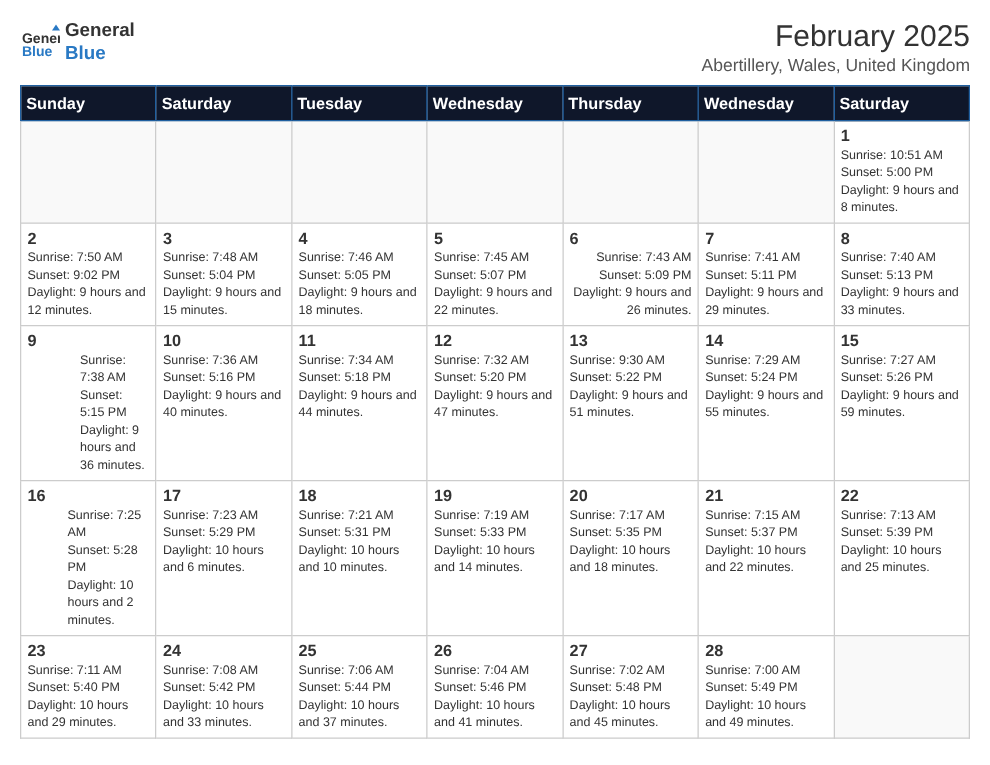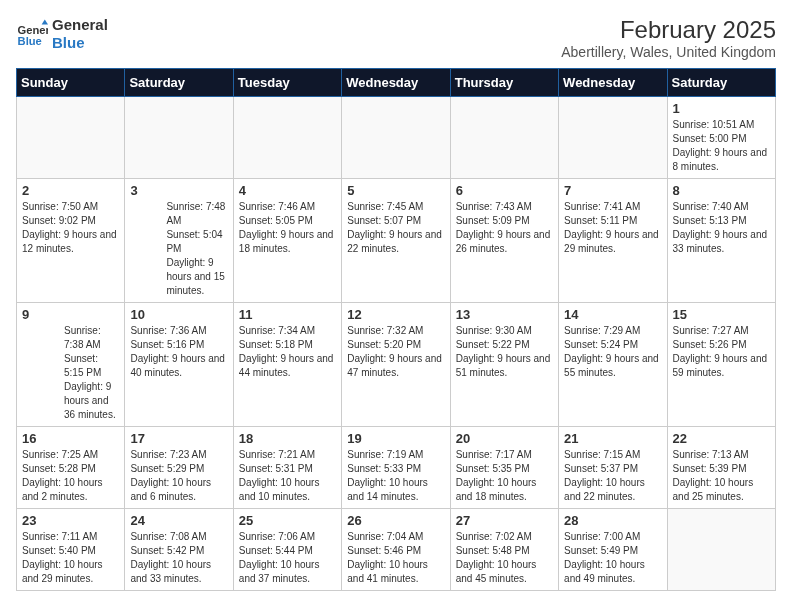--- a/index.html
+++ b/index.html
@@ -125,39 +125,39 @@
       </tr>
       <tr>
         <td>
           <span class="day-num">2</span>
           <div class="day-info" style="white-space: pre-line;">Sunrise: 7:50 AM
 Sunset: 9:02 PM
 Daylight: 9 hours and 12 minutes.</div>
         </td>
         <td>
           <span class="day-num">3</span>
-          <div class="day-info" style="white-space: pre-line; margin-left: 36px;">Sunrise: 7:48 AM
+          <div class="day-info" style="white-space: pre-line;">Sunrise: 7:48 AM
 Sunset: 5:04 PM
 Daylight: 9 hours and 15 minutes.</div>
         </td>
         <td>
           <span class="day-num">4</span>
           <div class="day-info" style="white-space: pre-line;">Sunrise: 7:46 AM
 Sunset: 5:05 PM
 Daylight: 9 hours and 18 minutes.</div>
         </td>
         <td>
           <span class="day-num">5</span>
           <div class="day-info" style="white-space: pre-line;">Sunrise: 7:45 AM
 Sunset: 5:07 PM
 Daylight: 9 hours and 22 minutes.</div>
         </td>
         <td>
           <span class="day-num">6</span>
-          <div class="day-info" style="white-space: pre-line;">Sunrise: 7:43 AM
+          <div class="day-info" style="white-space: pre-line; text-align: right;">Sunrise: 7:43 AM
 Sunset: 5:09 PM
 Daylight: 9 hours and 26 minutes.</div>
         </td>
         <td>
           <span class="day-num">7</span>
           <div class="day-info" style="white-space: pre-line;">Sunrise: 7:41 AM
 Sunset: 5:11 PM
 Daylight: 9 hours and 29 minutes.</div>
         </td>
         <td>
@@ -207,21 +207,21 @@
         <td>
           <span class="day-num">15</span>
           <div class="day-info" style="white-space: pre-line;">Sunrise: 7:27 AM
 Sunset: 5:26 PM
 Daylight: 9 hours and 59 minutes.</div>
         </td>
       </tr>
       <tr>
         <td>
           <span class="day-num">16</span>
-          <div class="day-info" style="white-space: pre-line;">Sunrise: 7:25 AM
+          <div class="day-info" style="white-space: pre-line; margin-left: 32px;">Sunrise: 7:25 AM
 Sunset: 5:28 PM
 Daylight: 10 hours and 2 minutes.</div>
         </td>
         <td>
           <span class="day-num">17</span>
           <div class="day-info" style="white-space: pre-line;">Sunrise: 7:23 AM
 Sunset: 5:29 PM
 Daylight: 10 hours and 6 minutes.</div>
         </td>
         <td>

